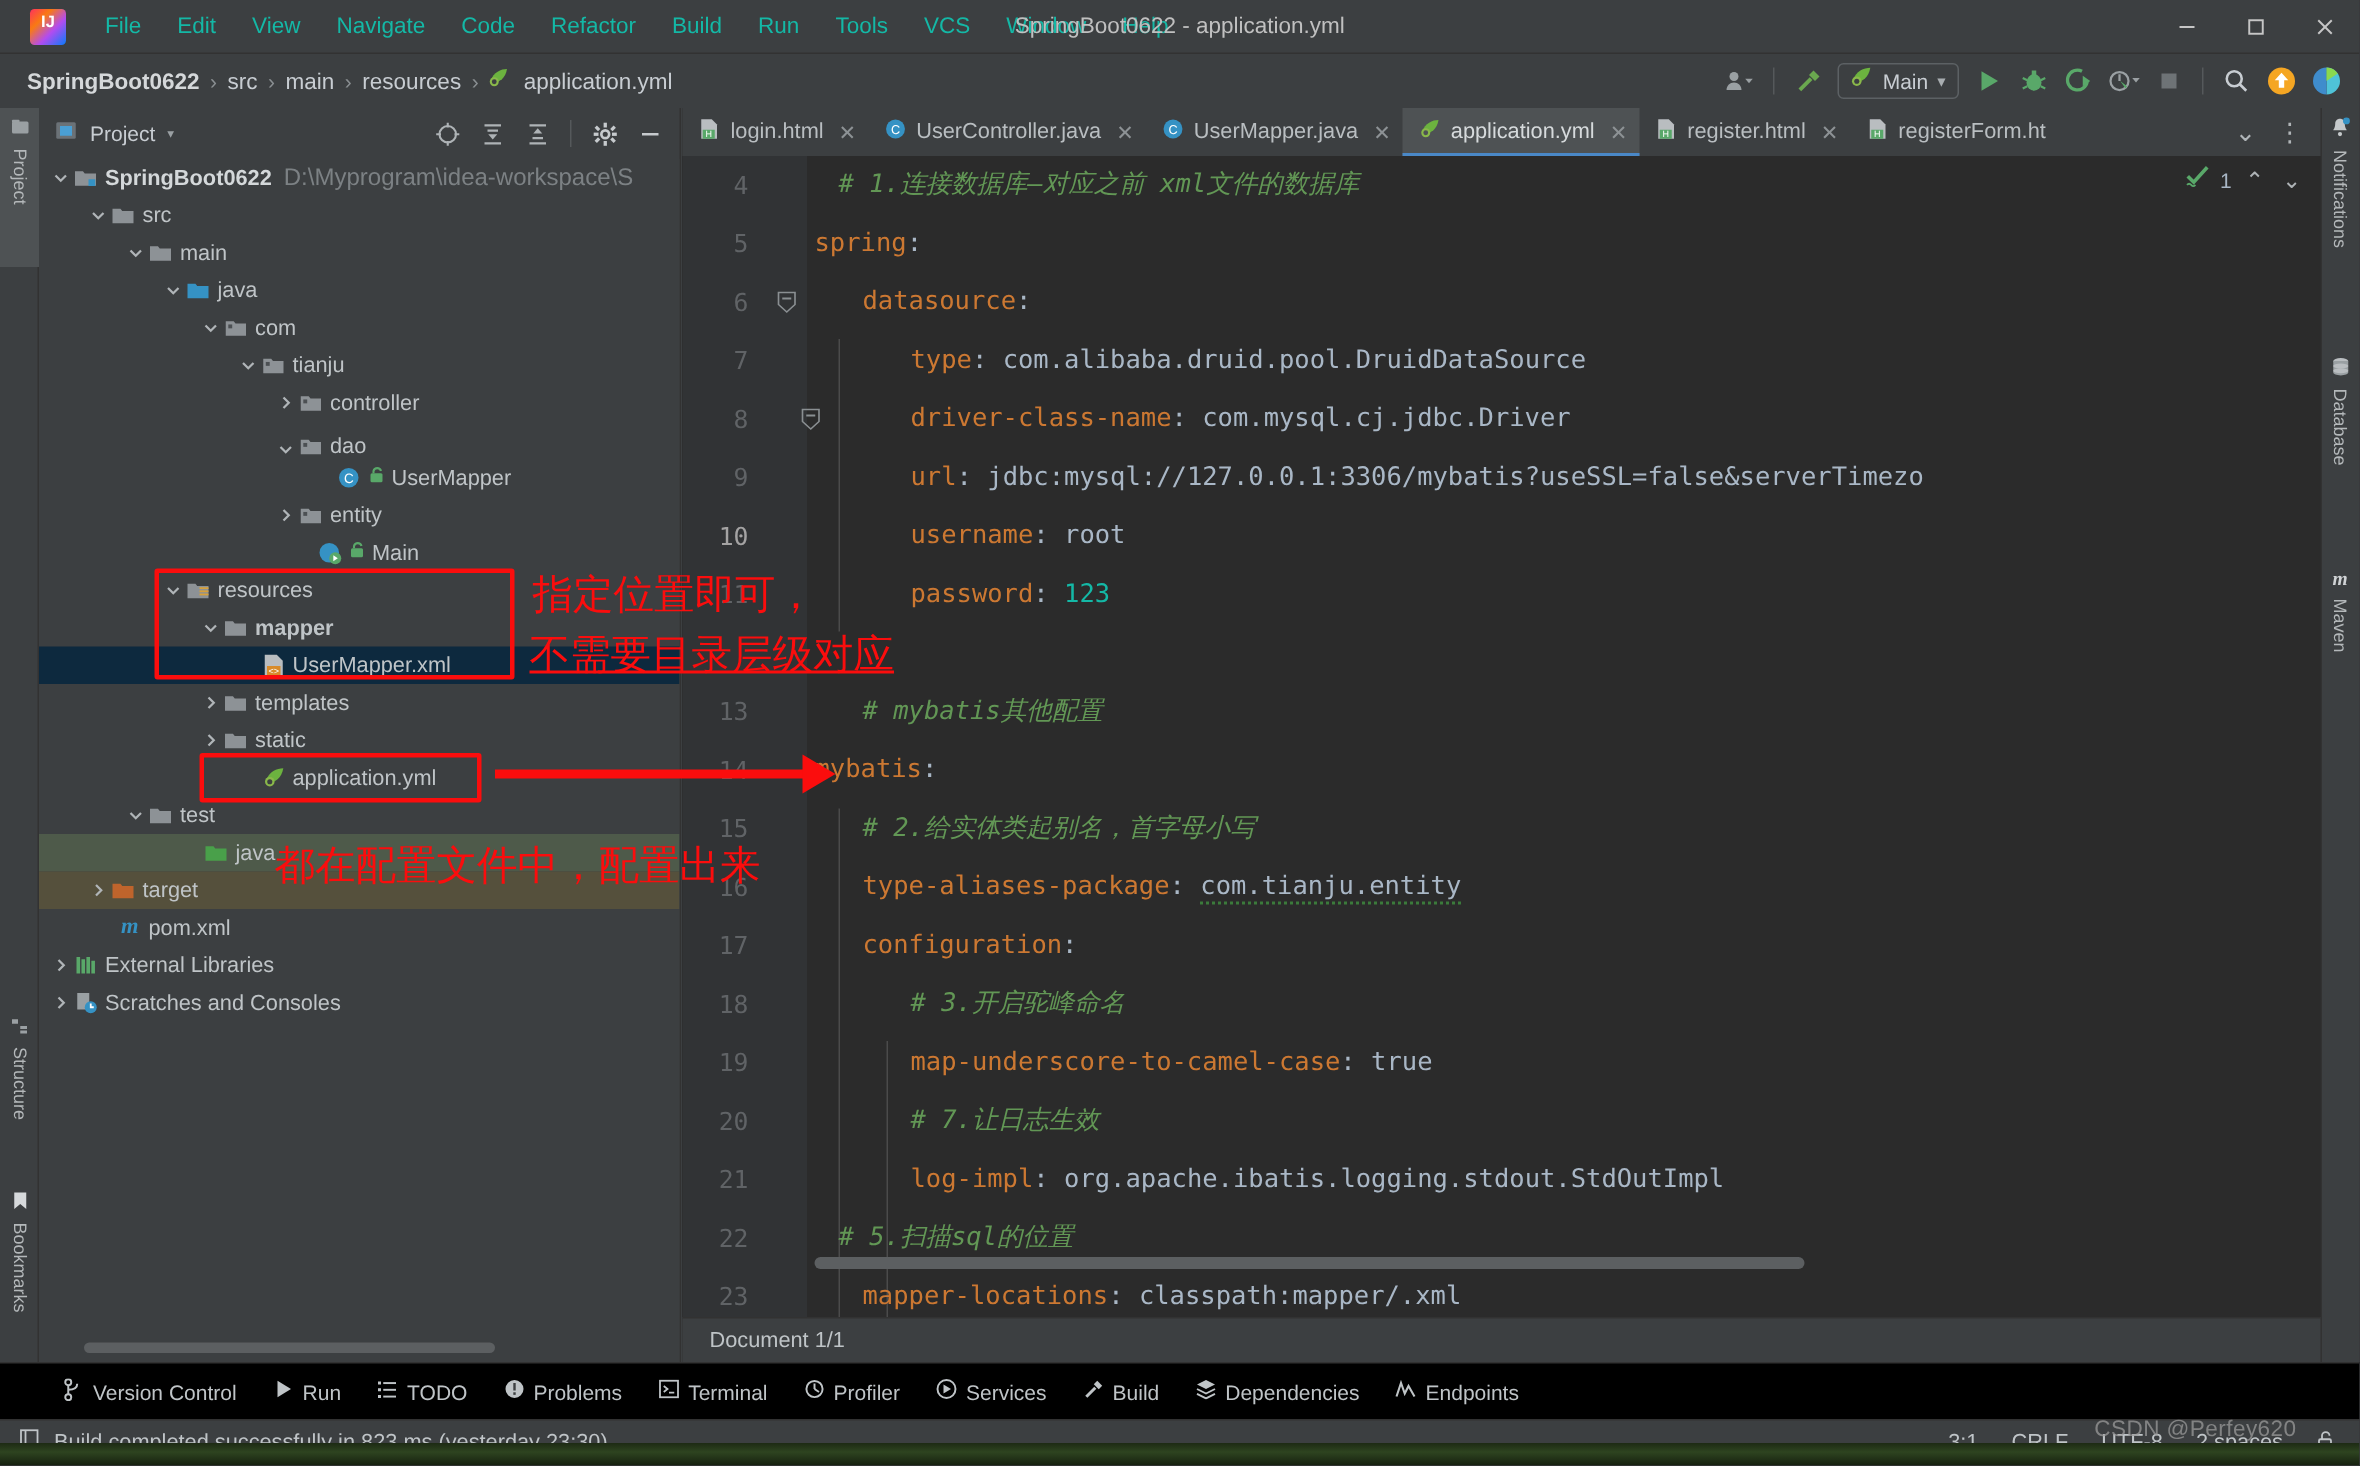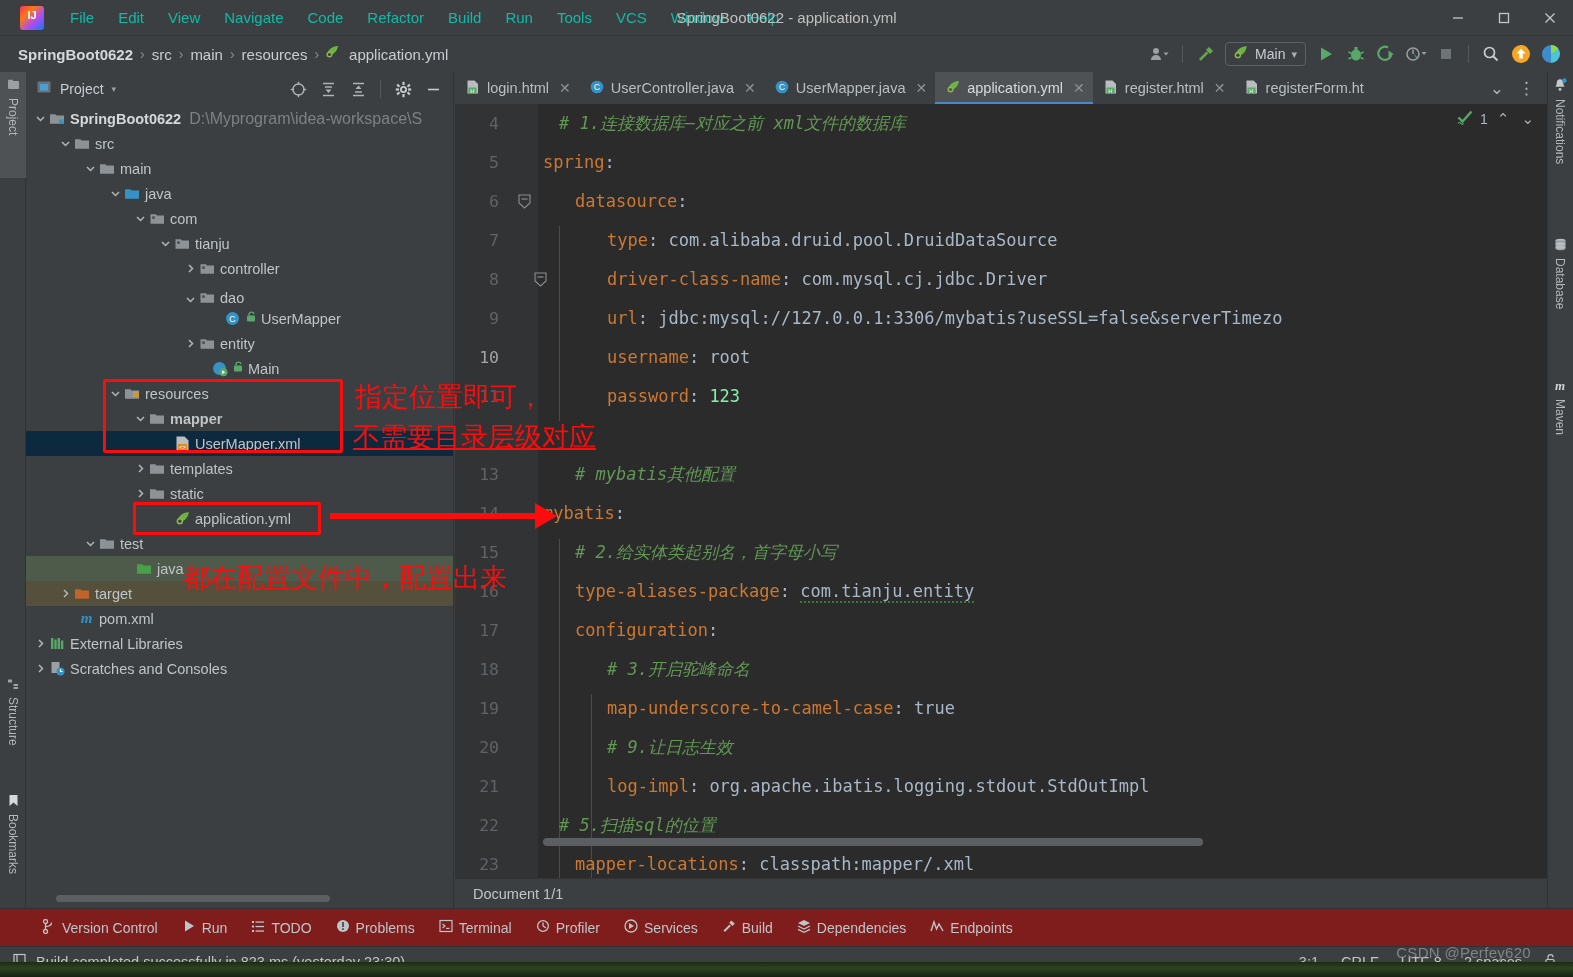--- a/index.html
+++ b/index.html
@@ -173,21 +173,21 @@
     color: #606366; font-size: 16.5px; line-height: 39px;
   }
   .lnum.cur { color: #a4a3a3; }
   .ctext {
     position: absolute; left: 88px; line-height: 39px; white-space: pre;
     color: #a9b7c6; font-size: 17px;
   }
   .k-comment { color: #629755; font-style: italic; }
   .k-key { color: #cc7832; }
   .k-val { color: #a9b7c6; }
-  .k-num { color: #86efac; }
+  .k-num { color: #14b8a6; }
   .k-punct { color: #a9b7c6; }
   .squig {
     border-bottom: 2px dotted #3b7a3b;
   }
   .fold {
     position: absolute; left: 60px; width: 18px; height: 39px;
     display: flex; align-items: center; justify-content: center;
     color: #8a8f92;
   }
   .indentline {
@@ -208,21 +208,21 @@
     position: absolute; left: 88px; bottom: 32px; width: 1035px; height: 8px;
   }
   .hscroll .thumb {
     position: absolute; left: 0; top: 0; height: 8px; width: 660px;
     background: #5c5f61; border-radius: 4px;
   }
 
   
   .bottombar {
     position: absolute; left: 0; top: 908px; width: 1573px; height: 38px;
-    background: #7f1d1d; display: flex; align-items: center;
+    background: #000000; display: flex; align-items: center;
     border-top: 1px solid #323232;
   }
   .bt {
     display: flex; align-items: center; gap: 6px; padding: 4px 12px;
     font-size: 14px; color: #bfc4c7; border-radius: 3px; white-space: nowrap;
   }
 
   
   .statusbar {
     position: absolute; left: 0; top: 946px; width: 1573px; height: 31px;
@@ -977,21 +977,21 @@
           <span class="ctext" style="left:152px;"><span class="k-comment"># 3.开启驼峰命名</span></span>
         </div>
 
         <div class="cline" style="top:585px;">
           <span class="lnum">19</span>
           <span class="ctext" style="left:152px;"><span class="k-key">map-underscore-to-camel-case</span><span class="k-punct">: </span><span class="k-val">true</span></span>
         </div>
 
         <div class="cline" style="top:624px;">
           <span class="lnum">20</span>
-          <span class="ctext" style="left:152px;"><span class="k-comment"># 9.让日志生效</span></span>
+          <span class="ctext" style="left:152px;"><span class="k-comment"># 7.让日志生效</span></span>
         </div>
 
         <div class="cline" style="top:663px;">
           <span class="lnum">21</span>
 
           <span class="ctext" style="left:152px;"><span class="k-key">log-impl</span><span class="k-punct">: </span><span class="k-val">org.apache.ibatis.logging.stdout.StdOutImpl</span></span>
         </div>
 
         <div class="cline" style="top:702px;">
           <span class="lnum">22</span>

